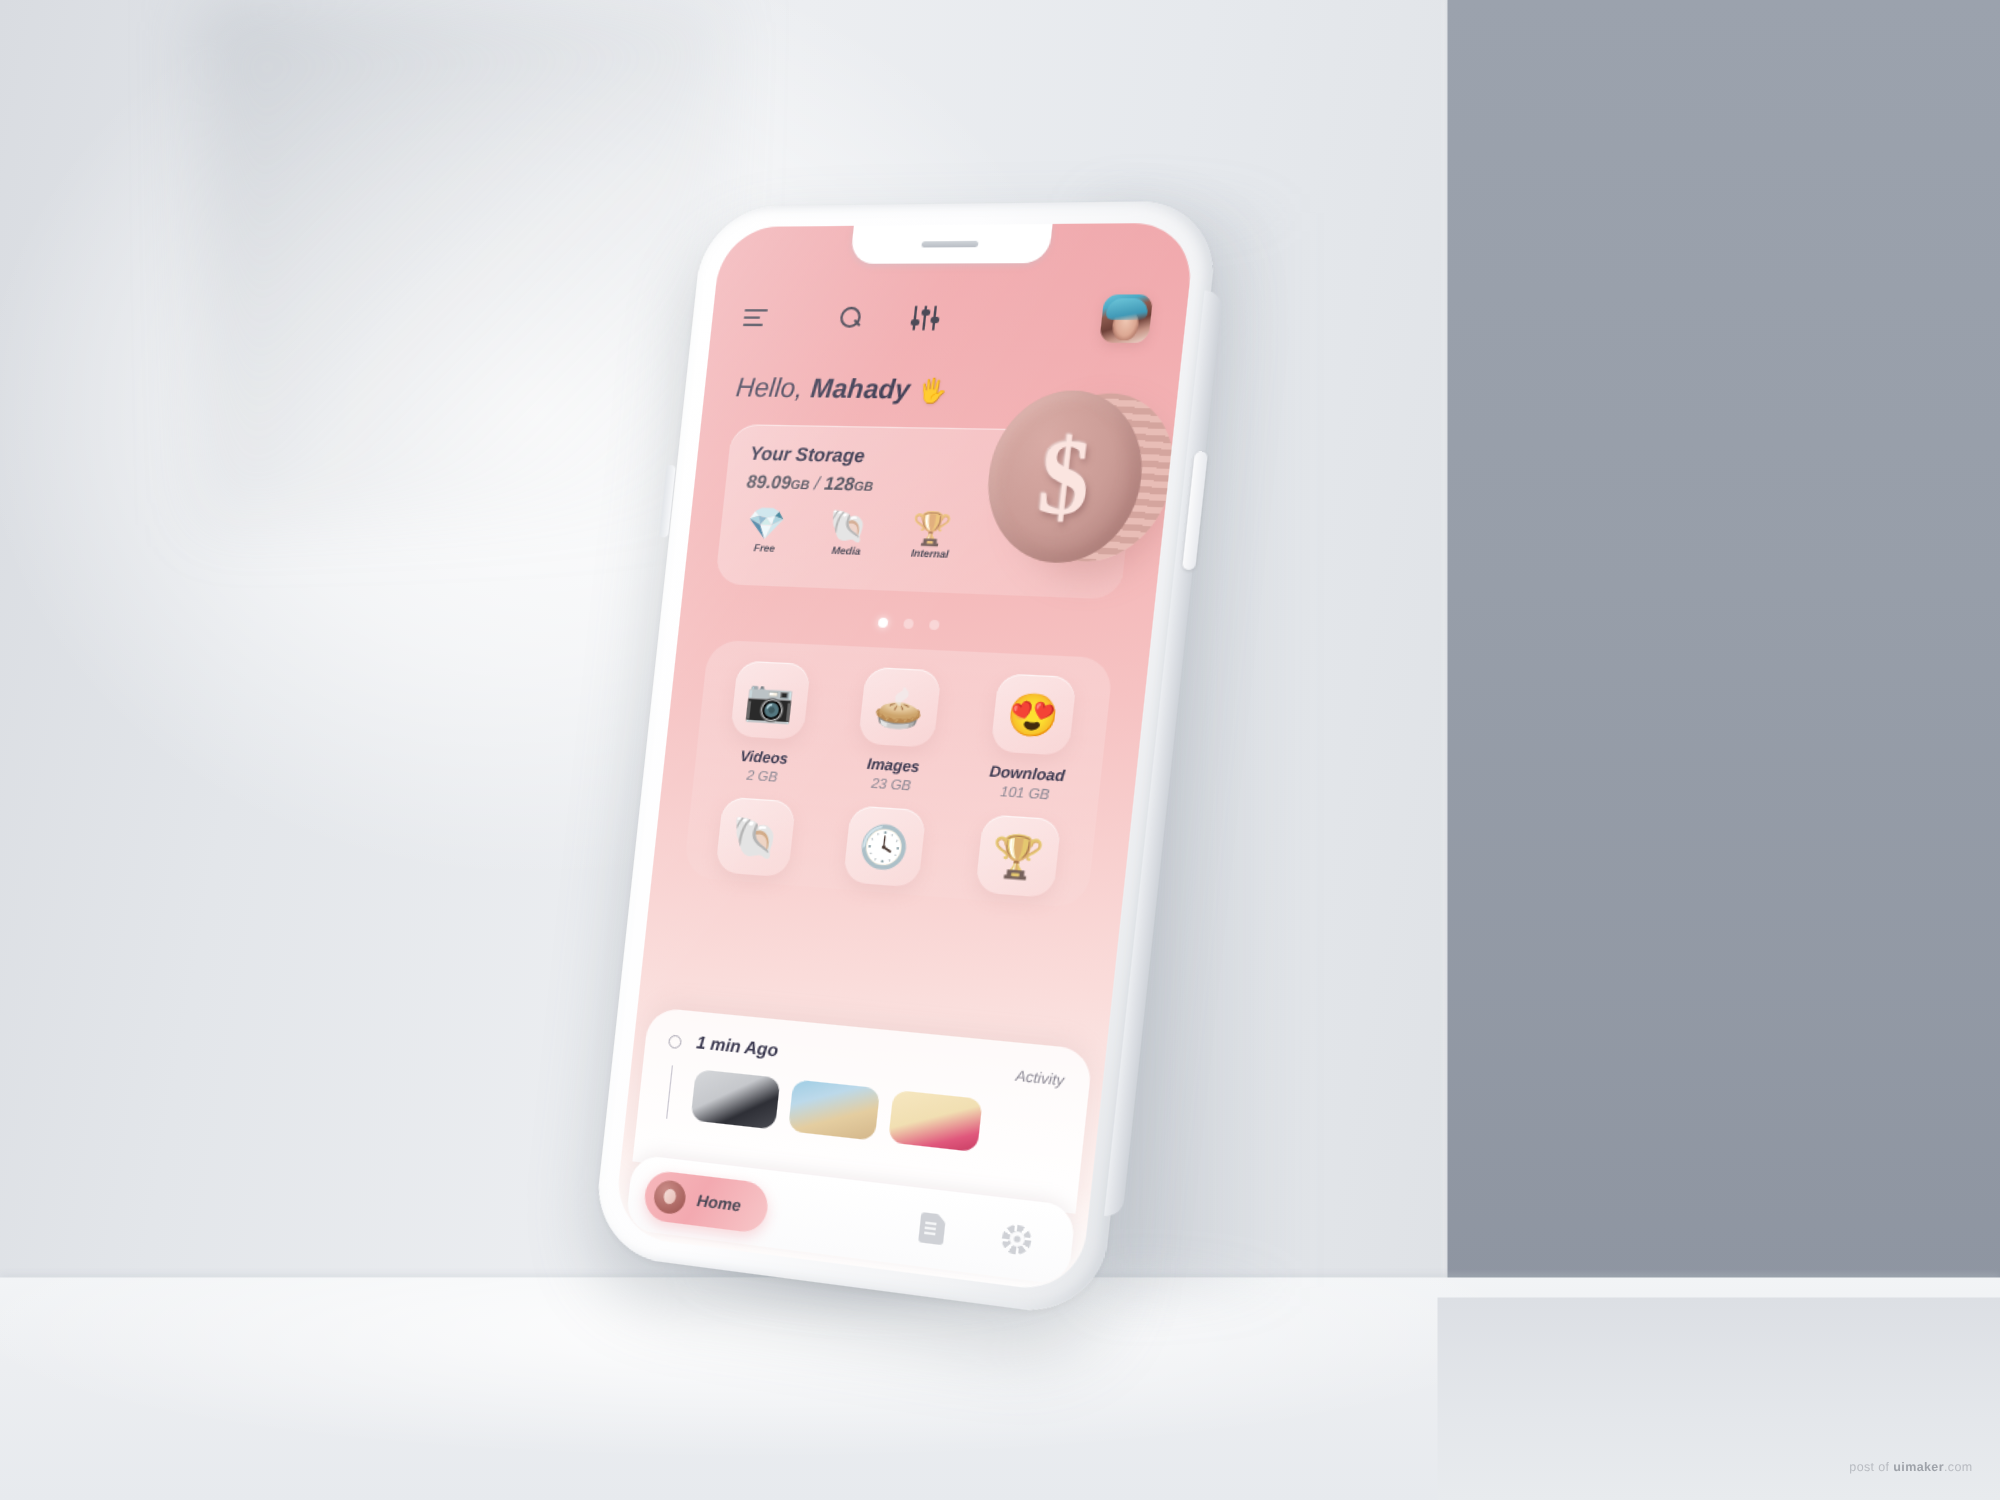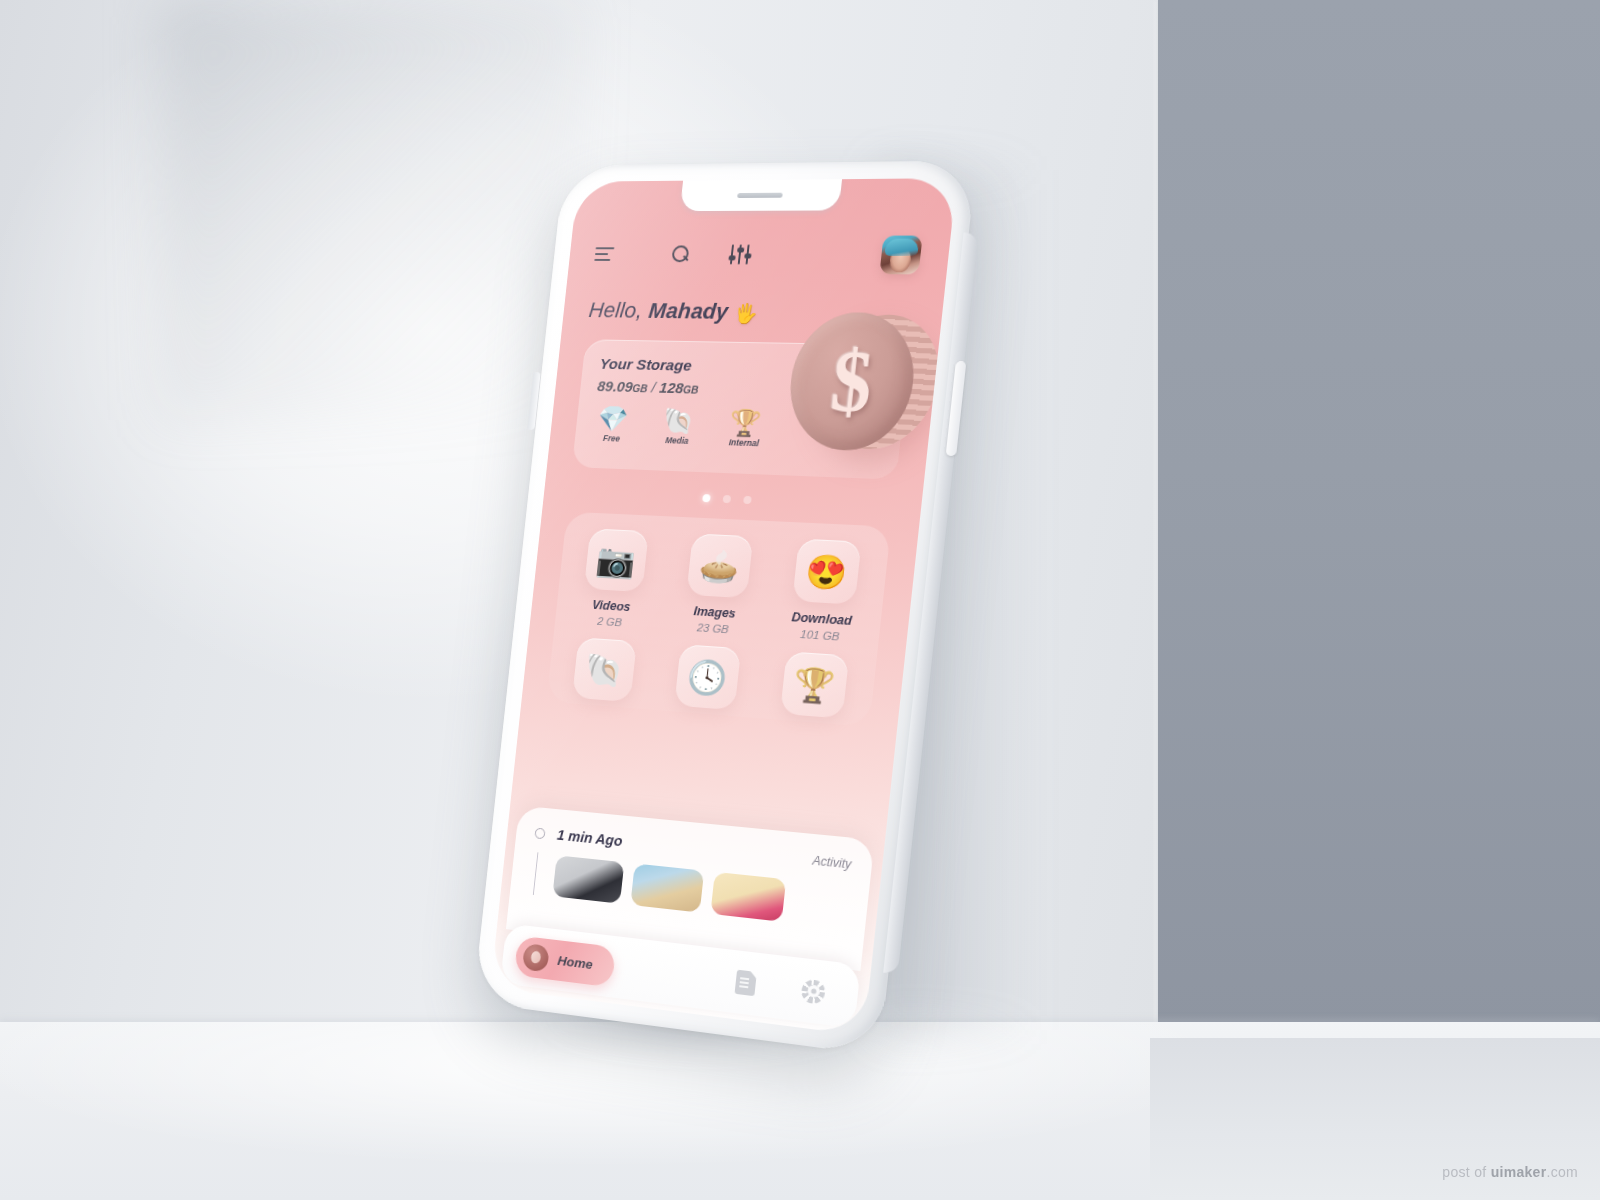--- a/index.html
+++ b/index.html
@@ -303,21 +303,21 @@
   }
   .gear-ic::after{
     content:""; position:absolute; left:5.5px; top:5.5px; width:12px; height:12px;
     border-radius:50%; background:#cfd1d6;
     box-shadow:inset 0 0 0 3.4px #fbfbfc;
   }
 
   
   .watermark {
     position:absolute; right:22px; bottom:20px;
-    font-size:14px; color:#b9bcc2; letter-spacing:.3px; white-space:nowrap;
+    font-size:10px; color:#b9bcc2; letter-spacing:.3px; white-space:nowrap;
   }
   .watermark b { color:#9fa3aa; font-weight:700; }
 </style>
 </head>
 <body>
 
 <div id="scene">
 
   <div class="wall-left"></div>
   <div class="wall-shadow-diag"></div>

